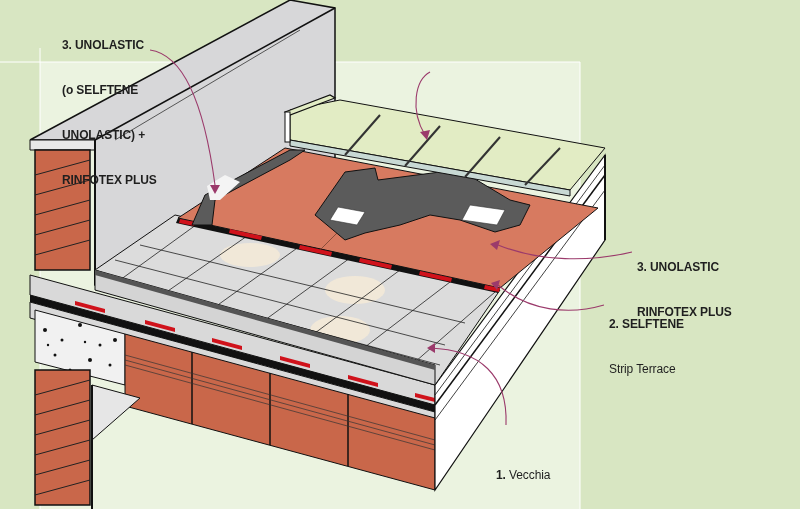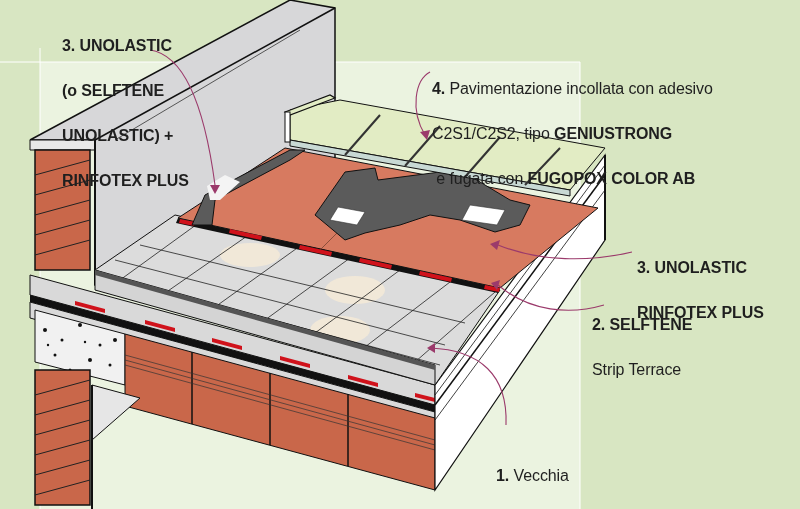--- a/index.html
+++ b/index.html
@@ -6,21 +6,21 @@
     body {
       width: 800px; height: 509px; overflow: hidden;
       background: #d8e6c2;
       font-family: "Liberation Sans", sans-serif;
       position: relative;
     }
     #stage { position: absolute; left: 0; top: 0; width: 800px; height: 509px; }
     .label {
       position: absolute;
       font-family: "Liberation Sans", sans-serif;
-      font-size: 16px;
+      font-size: 12px;
       line-height: 15px;
       color: #1f1f1f;
       white-space: pre;
       letter-spacing: -0.1px;
     }
     .label b { font-weight: bold; }
     .label .line { display: block; }
   </style>
 </head>
 <body>
@@ -195,32 +195,27 @@
   </svg>
 
   
   <div class="label" style="left:62px; top:8px;">
     <span class="line"><b>3. UNOLASTIC</b></span>
     <span class="line"><b>(o SELFTENE</b></span>
     <span class="line"><b>UNOLASTIC) +</b></span>
     <span class="line"><b>RINFOTEX PLUS</b></span>
   </div>
 
-  <div class="label" style="left:432px; top:51px;">
-    <span class="line"><b>4.</b><span> Pavimentazione incollata con adesivo</span></span>
-    <span class="line"><span>C2S1/C2S2, tipo </span><b>GENIUSTRONG</b></span>
-    <span class="line"><span> e fugata con </span><b>FUGOPOX COLOR AB</b></span>
-  </div>
 
   <div class="label" style="left:637px; top:230px;">
     <span class="line"><b>3. UNOLASTIC</b></span>
     <span class="line"><b>RINFOTEX PLUS</b></span>
   </div>
 
-  <div class="label" style="left:592px; top:287px;">
+  <div class="label" style="left:609px; top:287px;">
     <span class="line"><b>2. SELFTENE</b></span>
     <span class="line"><span>Strip Terrace</span></span>
   </div>
 
   <div class="label" style="left:496px; top:438px;">
     <span class="line"><b>1.</b><span> Vecchia</span></span>
     
   </div>
 </div>
 

